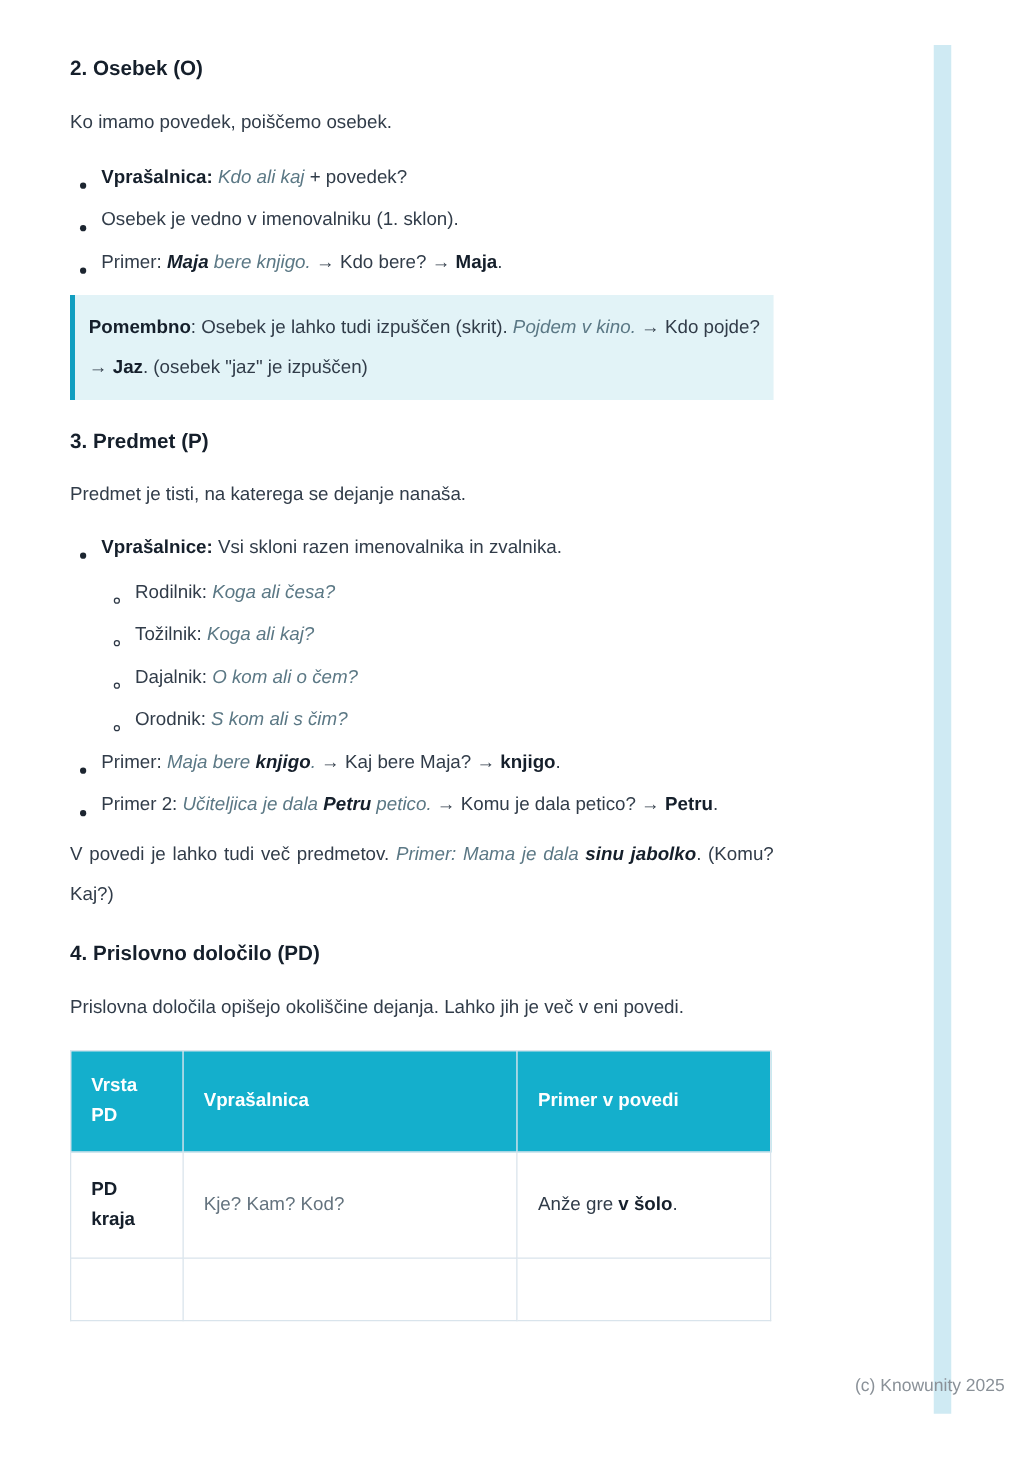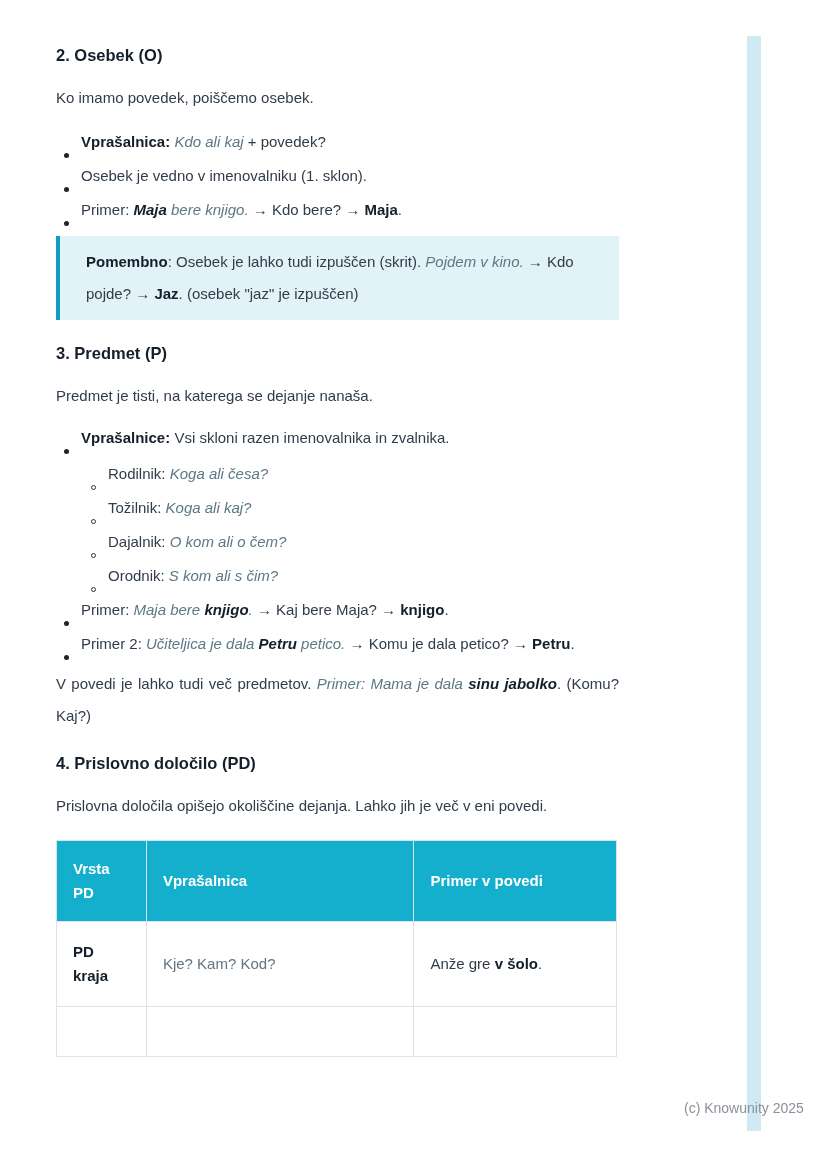--- a/index.html
+++ b/index.html
@@ -27,34 +27,34 @@
   h2{font-size:16.5px;line-height:26px;color:var(--dark);font-weight:700;}
   .h-sec2{margin-top:6px;}
   .h-sec3{margin-top:20px;}
   .h-sec4{margin-top:18px;}
   .intro2{margin-top:14px;}
   .intro3{margin-top:14px;}
   .intro4{margin-top:14px;text-align:justify;}
   ul{list-style:none;}
   .list-main{margin-top:12px;}
   .list-main2{margin-top:10px;}
-  .li{display:flex;align-items:flex-end;margin-bottom:2px;}
+  .li{display:flex;align-items:center;margin-bottom:2px;}
   .dot{flex:none;width:5px;height:5px;border-radius:50%;background:#1c2530;margin:13px 12px 0 8px;}
   .ring{flex:none;width:5px;height:5px;border-radius:50%;border:1.5px solid #2b3644;background:transparent;margin:12px 12px 0 8px;}
   .li-text{flex:1;}
   .justify .li-text{text-align:justify;}
   .sub-list{margin:4px 0 2px 27px;}
   .seg-b{font-weight:700;color:var(--dark);}
   .seg-i{font-style:italic;color:var(--ital);}
   .seg-bi{font-weight:700;font-style:italic;color:var(--dark);}
   .callout{
     margin-top:10px;
     background:var(--callout-bg);
     border-left:4px solid var(--callout-border);
-    padding:10px 26px;
+    padding:10px 11px;
   }
   .note{margin-top:8px;text-align:justify;}
   table{
     margin-top:18px;
     width:561px;
     border-collapse:collapse;
     line-height:24px;
   }
   th,td{border:1px solid var(--tblborder);text-align:left;vertical-align:middle;font-weight:400;}
   thead th{

